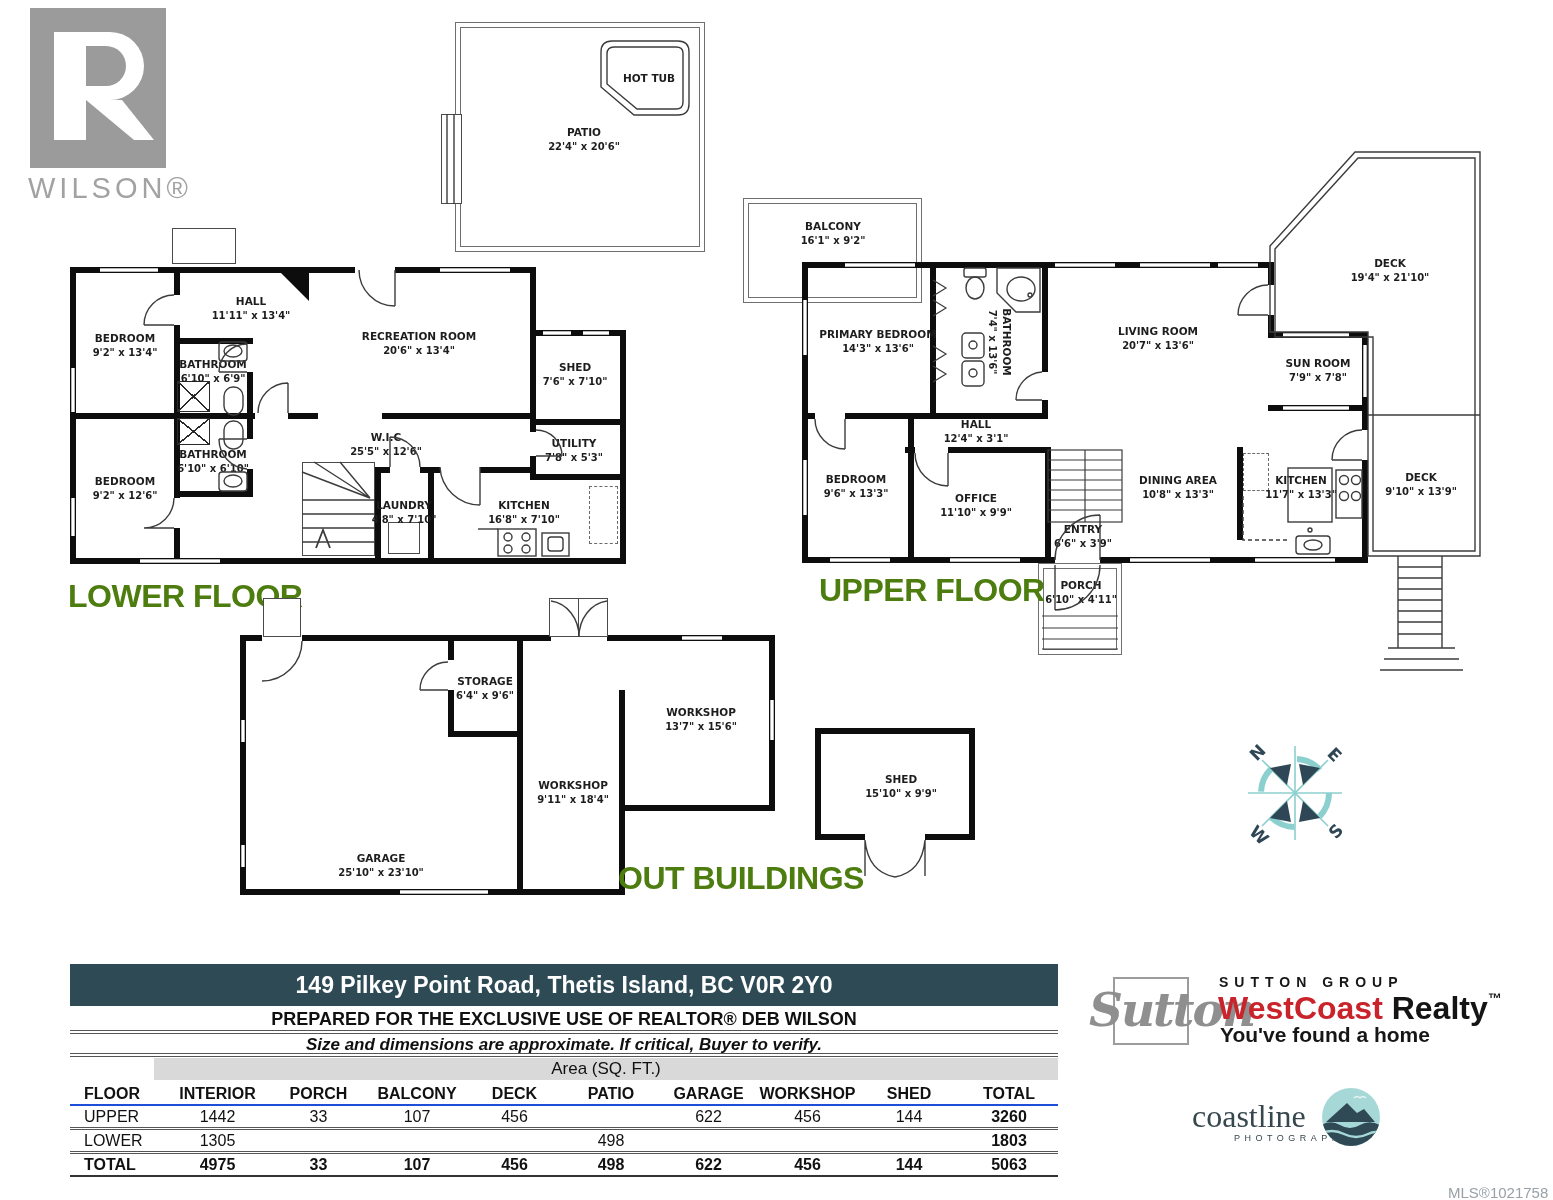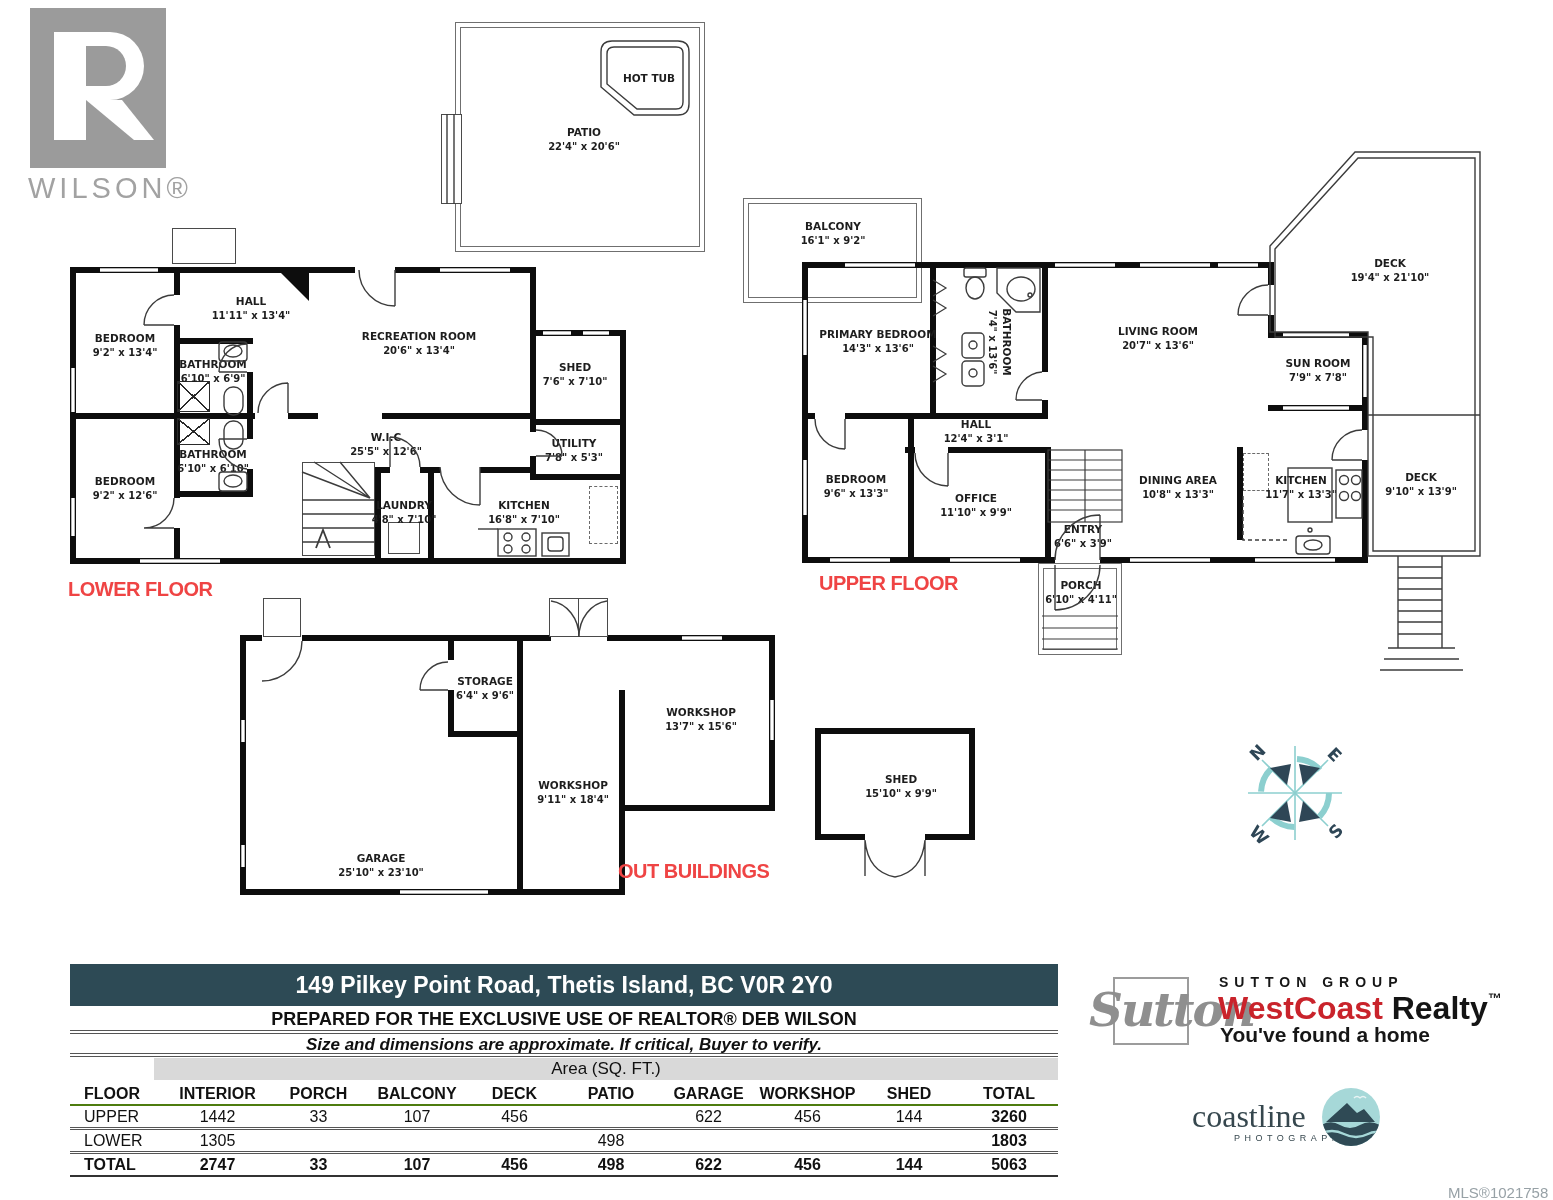--- a/index.html
+++ b/index.html
@@ -9,43 +9,43 @@
   .win{position:absolute;background:#fff;border-top:1px solid #b5b5b5;border-bottom:1px solid #b5b5b5;box-sizing:border-box;}
   .winv{position:absolute;background:#fff;border-left:1px solid #b5b5b5;border-right:1px solid #b5b5b5;box-sizing:border-box;}
   .thin{position:absolute;border:1.4px solid #4a4a4a;box-sizing:border-box;background:#fff;}
   .dash{position:absolute;border:1.2px dashed #6a6a6a;box-sizing:border-box;}
   .dblbox{position:absolute;border:1.2px solid #6f6f6f;box-shadow:inset 0 0 0 4px #fff,inset 0 0 0 5px #6f6f6f;background:#fff;box-sizing:border-box;}
   .wedge{position:absolute;background:#0d0d0d;clip-path:polygon(0 0,100% 0,100% 100%);}
   .rlabel{position:absolute;transform:translate(-50%,-50%);text-align:center;color:#1d1d1d;
           font-size:10.5px;font-weight:700;line-height:1.3;white-space:nowrap;}
   .rlabel .rd{font-size:10px;}
   .vert{transform:translate(-50%,-50%) rotate(90deg);}
-  .ftitle{position:absolute;font-family:"Liberation Sans",sans-serif;font-size:20px;font-weight:600;
-          letter-spacing:-.5px;color:#ef4444;white-space:nowrap;}
+  .ftitle{position:absolute;font-family:"Liberation Sans",sans-serif;font-size:32px;font-weight:600;
+          letter-spacing:-.5px;color:#4d7c0f;white-space:nowrap;}
   .xbox{position:absolute;border:1.5px solid #2a2a2a;box-sizing:border-box;
         background:
         linear-gradient(to top right,transparent calc(50% - .8px),#2a2a2a calc(50% - .8px) calc(50% + .8px),transparent calc(50% + .8px)),
         linear-gradient(to bottom right,transparent calc(50% - .8px),#2a2a2a calc(50% - .8px) calc(50% + .8px),transparent calc(50% + .8px));}
   svg{position:absolute;}
   
   #addrbar{position:absolute;left:70px;top:964px;width:988px;height:42px;color:#fff;
            font-family:"Liberation Sans",sans-serif;font-size:23px;font-weight:700;
            display:flex;align-items:center;justify-content:center;}
   .fline{position:absolute;left:70px;width:988px;height:1px;background:#555;}
   .ftext{position:absolute;left:70px;width:988px;text-align:center;font-family:"Liberation Sans",sans-serif;color:#101010;}
   #areaband{position:absolute;left:154px;top:1058px;width:904px;height:22px;background:#d9d9d9;
             font-family:"Liberation Sans",sans-serif;font-size:17px;color:#111;
             display:flex;align-items:center;justify-content:center;}
   #areatable{position:absolute;left:70px;top:1083px;width:988px;font-family:"Liberation Sans",sans-serif;font-size:16px;color:#111;}
   .trow{display:flex;height:21px;align-items:center;}
   .trow>div{text-align:center;}
   .c0{width:95px;text-align:left !important;padding-left:14px;box-sizing:border-box;}
   .c1{width:105px;} .c2{width:97px;} .c3{width:100px;} .c4{width:95px;} .c5{width:98px;}
   .c6{width:97px;} .c7{width:101px;} .c8{width:102px;} .c9{width:98px;font-weight:700;}
-  .thead{font-weight:700;border-bottom:2px solid #4d7c0f;}
+  .thead{font-weight:700;border-bottom:2px solid #1d4ed8;}
   .tdata{border-bottom:3px double #555;}
   .tbold{font-weight:700;border-bottom:2px solid #333;}
   
   #realtor-text{position:absolute;left:28px;top:172px;font-family:"Liberation Sans",sans-serif;
                 font-size:29px;letter-spacing:4px;color:#a2a2a2;}
   #sutton-script{position:absolute;left:1089px;top:982px;font-family:"DejaVu Serif",serif;
                  font-style:italic;font-weight:700;font-size:47px;color:#8f8f8f;letter-spacing:-2px;}
   #sutton-box{position:absolute;left:1113px;top:977px;width:72px;height:64px;border:2px solid #9c9c9c;}
   #sutton-group{position:absolute;left:1219px;top:974px;font-family:"Liberation Sans",sans-serif;
                 font-size:14px;font-weight:700;letter-spacing:6px;color:#161616;}
@@ -482,21 +482,21 @@
       <div class="c3"></div>
       <div class="c4"></div>
       <div class="c5">498</div>
       <div class="c6"></div>
       <div class="c7"></div>
       <div class="c8"></div>
       <div class="c9">1803</div>
     </div>
     <div class="trow tbold">
       <div class="c0">TOTAL</div>
-      <div class="c1">2747</div>
+      <div class="c1">4975</div>
       <div class="c2">33</div>
       <div class="c3">107</div>
       <div class="c4">456</div>
       <div class="c5">498</div>
       <div class="c6">622</div>
       <div class="c7">456</div>
       <div class="c8">144</div>
       <div class="c9">5063</div>
     </div>
   </div>

